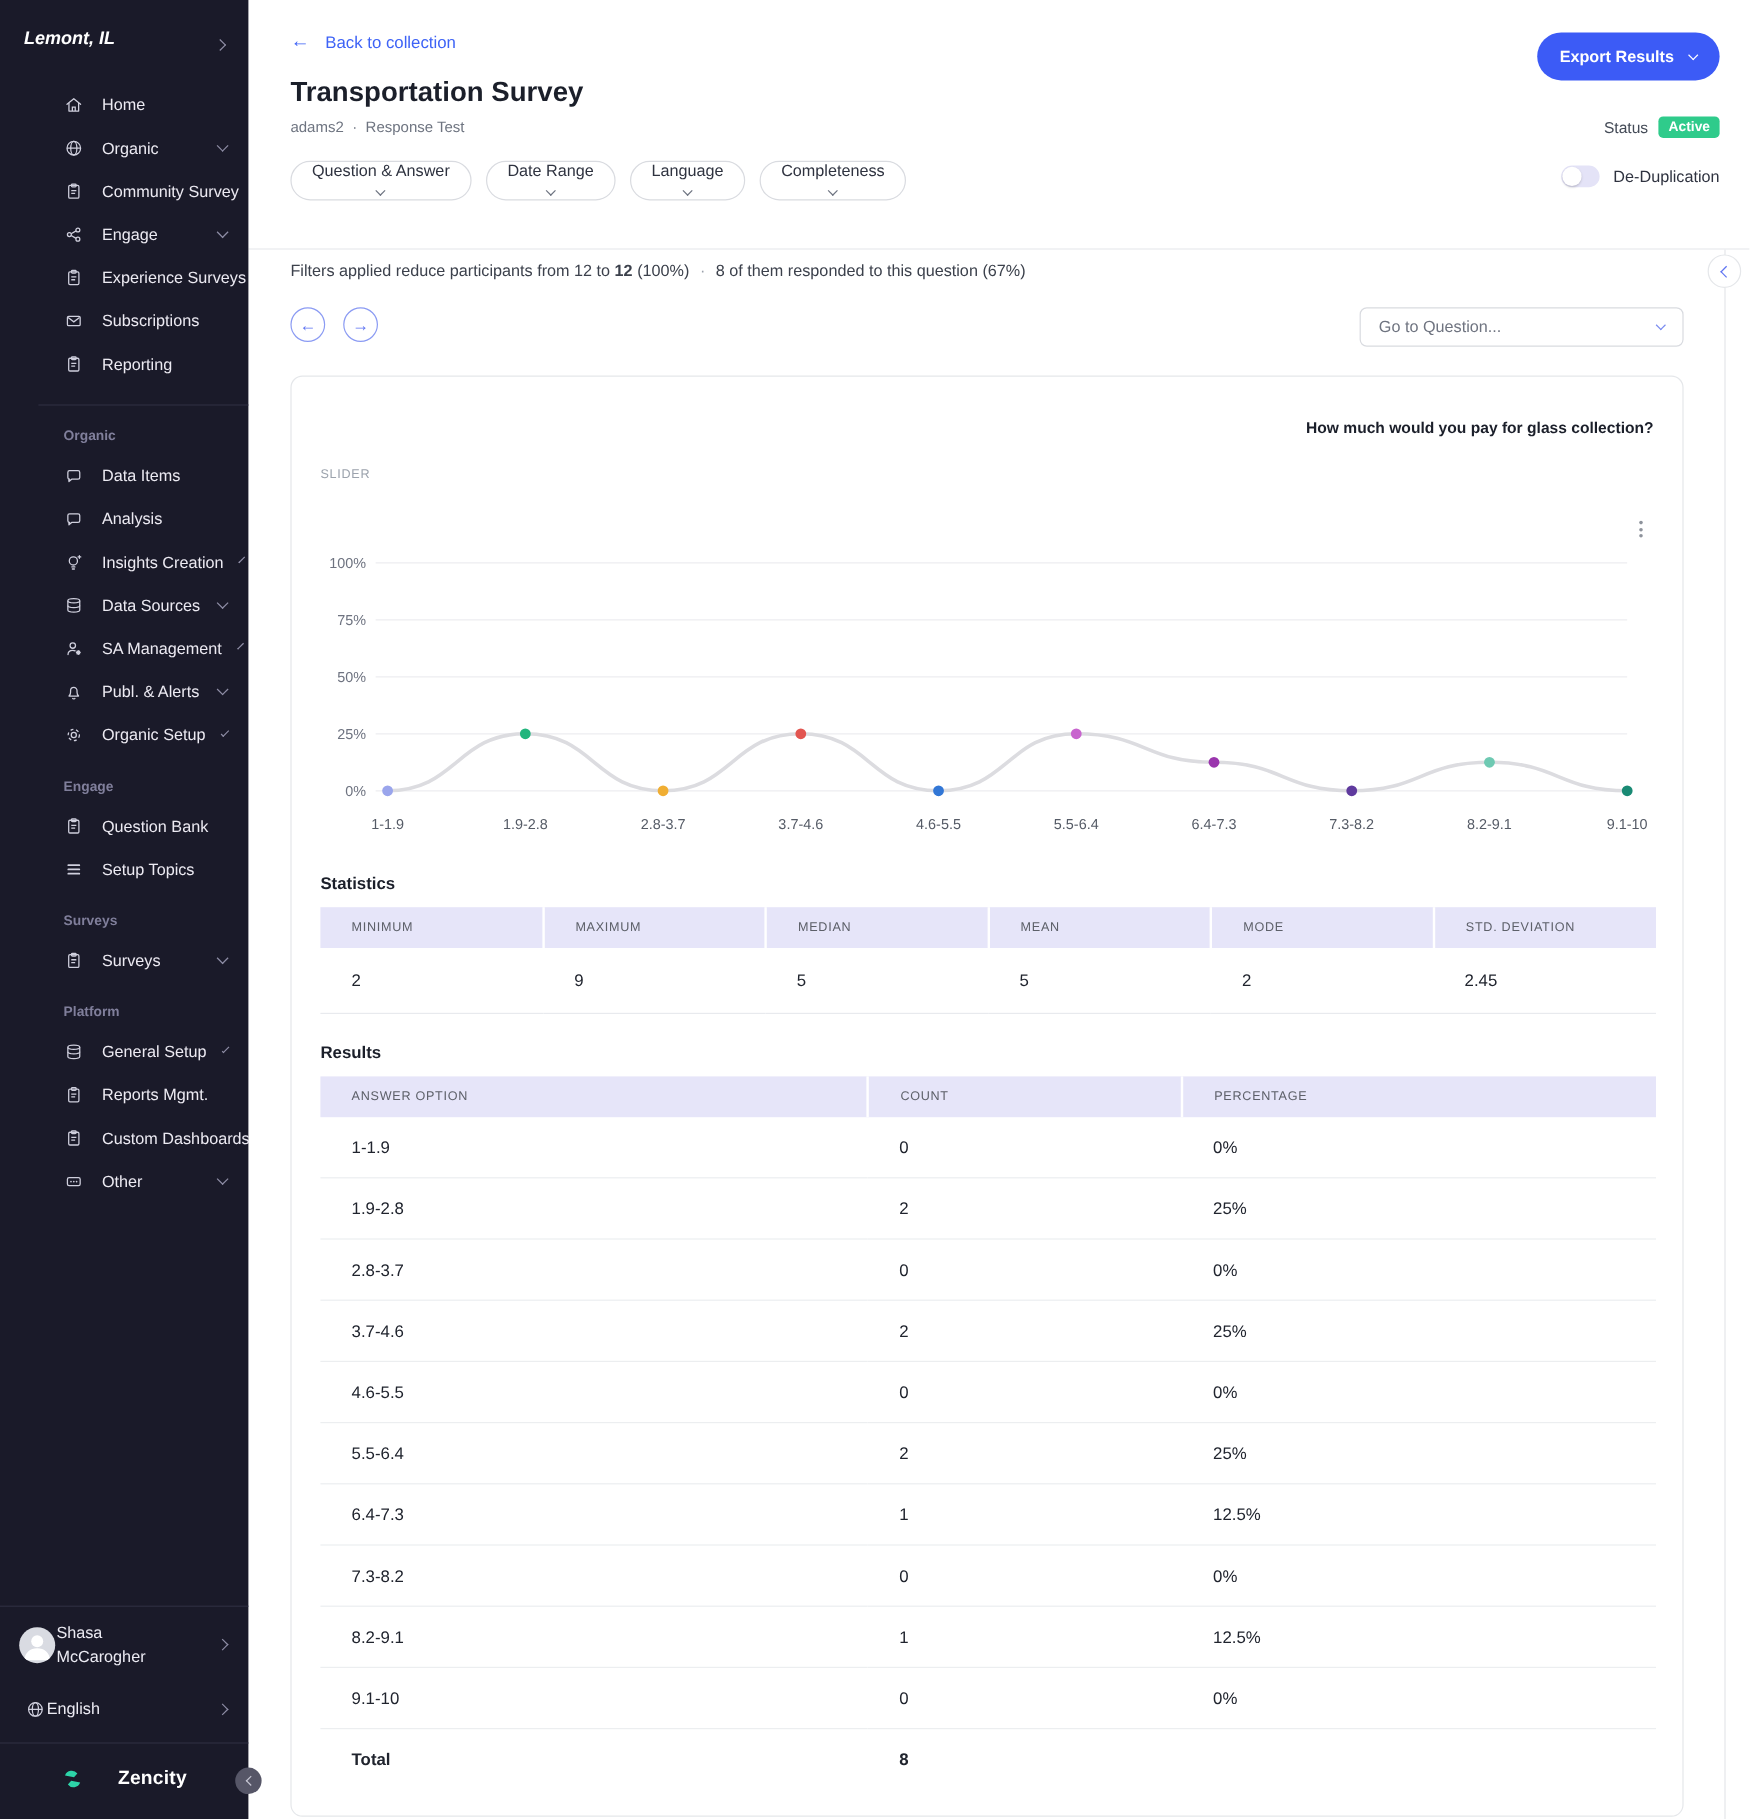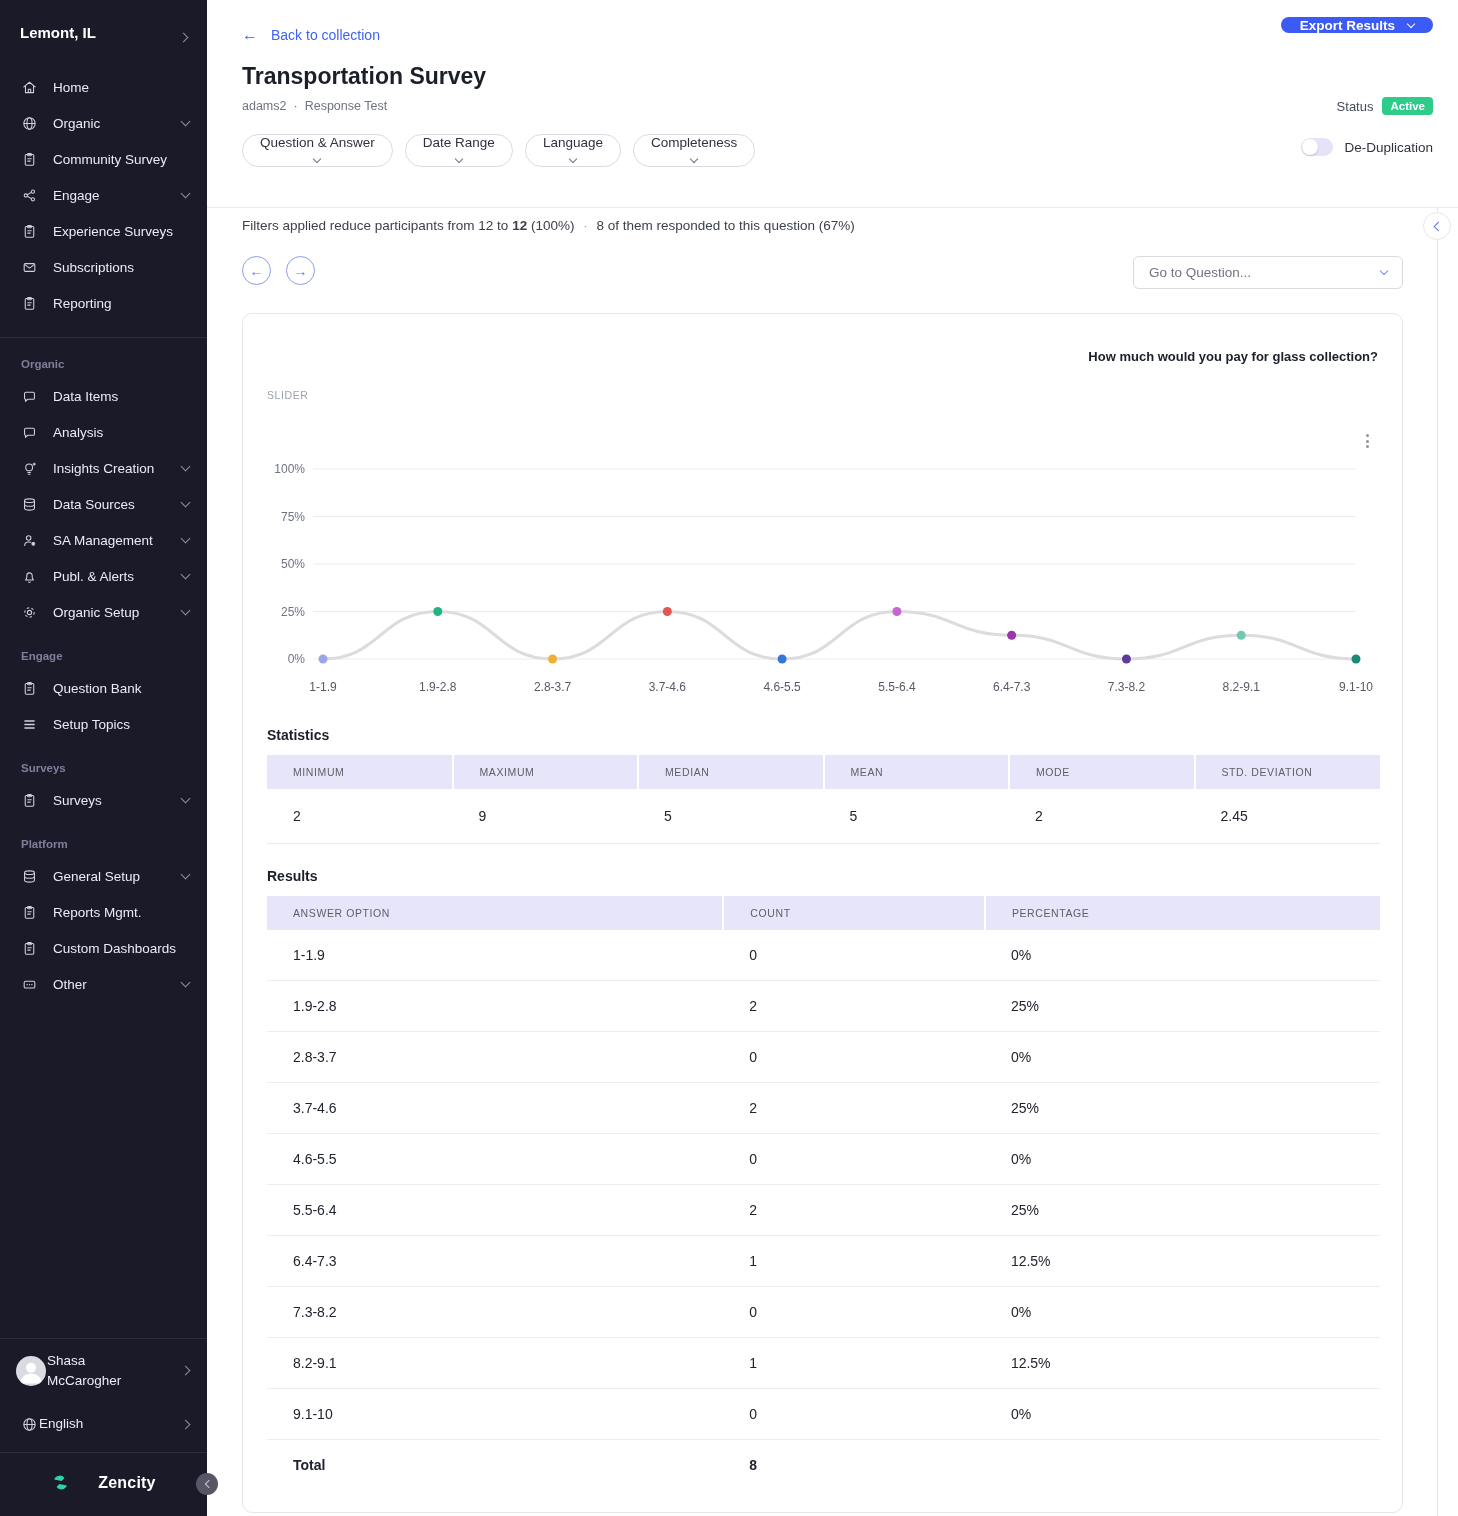--- a/index.html
+++ b/index.html
@@ -4,22 +4,22 @@
 <style>
   * { margin:0; padding:0; box-sizing:border-box; }
   html,body { width:1458px; height:1516px; overflow:hidden; background:#fff;
     font-family:"Liberation Sans", sans-serif; color:#1f2430; }
   .app { display:flex; width:1458px; height:1516px; position:relative; }
 
   
   .sidebar { width:207px; min-width:207px; height:100%; background:#1a1a29; color:#ecebf3;
     display:flex; flex-direction:column; position:relative; z-index:2; }
   .org-row { display:flex; align-items:flex-end; justify-content:space-between;
-    padding:24px 20px 14px 20px; font-size:15px; font-weight:bold; color:#fff; cursor:pointer; }
-  .sb-nav { margin-top:14px; }
+    padding:24px 20px 14px 20px; font-size:15px; font-weight:bold; color:#fff; cursor:pointer;font-style:italic; }
+  .sb-nav { margin-top:14px;padding-left:32px; }
   .sb-item { display:flex; align-items:center; height:36px; padding:0 18px 0 21px; gap:15px;
     font-size:13.5px; color:#eceaf2; cursor:pointer; }
   .sb-ico { width:17px; height:17px; color:#cfcfdd; flex:0 0 17px; display:flex; align-items:center; }
   .sb-ico svg { width:17px; height:17px; }
   .sb-label { white-space:nowrap; }
   .chev { width:7px; height:7px; border-right:1.5px solid #8f8ea6; border-bottom:1.5px solid #8f8ea6; display:inline-block; }
   .chev.down { transform:rotate(45deg); margin-top:-3px; }
   .chev.right { transform:rotate(-45deg); }
   .sb-item .chev, .org-row .chev, .u-row .chev { margin-left:auto; }
   .sb-section-title { padding:20px 0 8px 21px; font-size:11.5px; font-weight:bold; color:#807f9b; }
@@ -40,22 +40,22 @@
   .page-header { position:relative; padding:26px 25px 0 35px; height:208px; border-bottom:1px solid #e8eaed; }
   .back-link { display:flex; align-items:center; gap:13px; color:#3e63f6; font-size:14px; cursor:pointer; width:max-content; }
   .back-arrow { font-size:16px; }
   .page-title { margin-top:19px; font-size:23px; font-weight:bold; color:#1b1f2a; }
   .page-meta { margin-top:9px; font-size:12.5px; color:#6e7480; display:flex; gap:7px; align-items:center; }
   .pills-row { margin-top:21px; display:flex; gap:12px; }
   .pill { display:flex; align-items:center; gap:9px; height:33px; padding:0 17px; border:1px solid #d9dbe0;
     border-radius:999px; background:#fff; font-size:13.5px; color:#2f3340; cursor:pointer;
     font-family:"Liberation Sans", sans-serif;flex-direction:column; }
   .pill .chev { border-color:#6d7380; width:6px; height:6px; }
-  .export-btn { position:absolute; right:25px; top:17px; display:flex; align-items:center; gap:13px;
-    background:#3c5bf6; color:#fff; border:none; border-radius:999px; height:16px; padding:0 19px;
+  .export-btn { position:absolute; right:25px; top:27px; display:flex; align-items:center; gap:13px;
+    background:#3c5bf6; color:#fff; border:none; border-radius:999px; height:40px; padding:0 19px;
     font-size:13.5px; font-weight:bold; cursor:pointer; font-family:"Liberation Sans", sans-serif; }
   .export-btn .chev { border-color:#fff; width:6px; height:6px; }
   .status-row { position:absolute; right:25px; top:97px; display:flex; align-items:center; gap:9px; font-size:13px; color:#444b57; }
   .badge { background:#2fcb8b; color:#fff; font-size:11.5px; font-weight:bold; border-radius:4px; padding:3px 8px; }
   .dedup-row { position:absolute; right:25px; top:138px; display:flex; align-items:center; gap:11px; font-size:13.5px; color:#2f3340; }
   .toggle { width:32px; height:18px; border-radius:999px; background:#e4e3f7; position:relative; cursor:pointer; }
   .toggle .knob { position:absolute; left:1px; top:1px; width:16px; height:16px; border-radius:50%; background:#fff;
     box-shadow:0 1px 2px rgba(0,0,0,.18); }
 
   .content { position:relative; padding-left:35px; }

